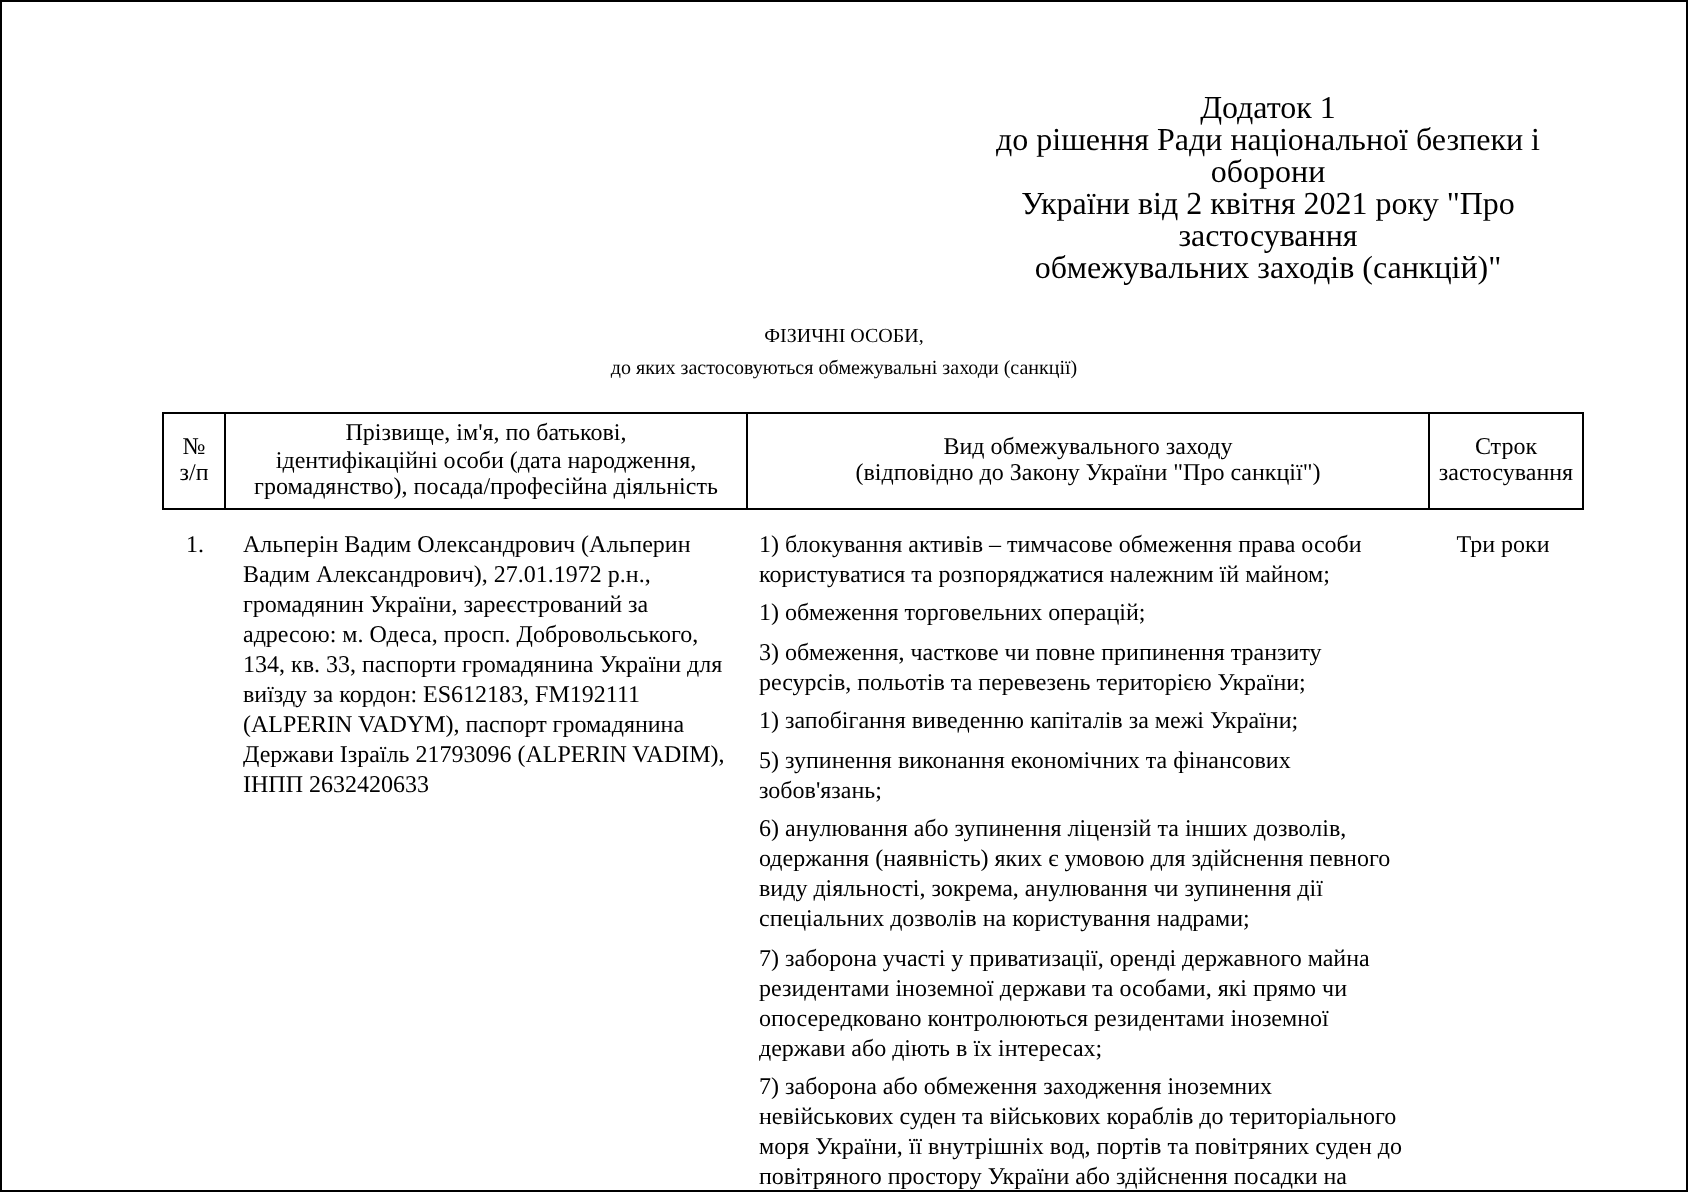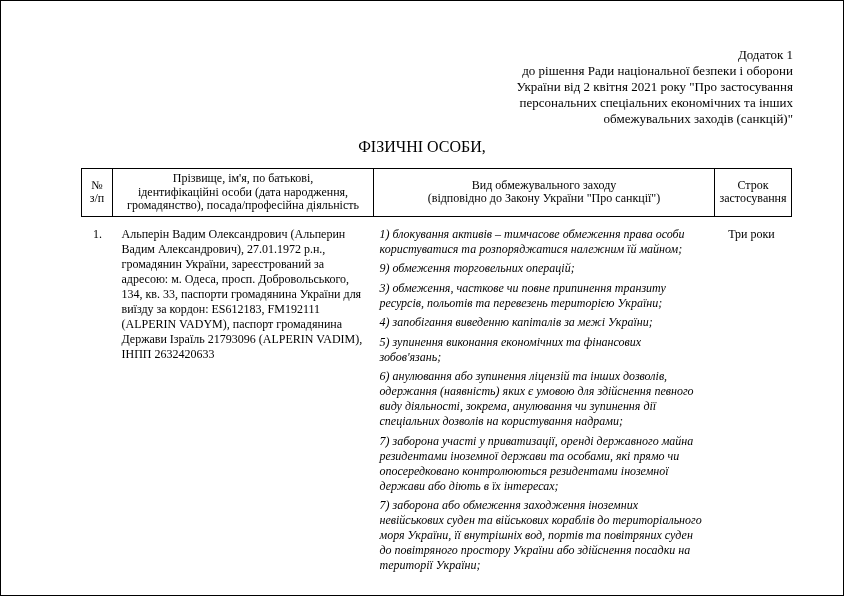--- a/index.html
+++ b/index.html
@@ -12,30 +12,30 @@
     width: 844px;
     height: 596px;
     box-sizing: border-box;
     background: #ffffff;
     border: 1px solid #000000;
     color: #000000;
     font-family: "Liberation Serif", "DejaVu Serif", serif;
     overflow: hidden;
   }
   .appendix {
-    margin: 46px 50px 12px auto;
+    margin: 46px 50px 0 auto;
     width: 318px;
-    text-align: right;
-    font-size: 13px;
+    text-align: center;
+    font-size: 16px;
     line-height: 16px;
   }
   .doc-title {
-    margin-top: 0;
+    margin-top: 18px;
     text-align: center;
-    font-size: 16px;
+    font-size: 10px;
     line-height: 16px;
   }
   table.sanctions-table {
     margin: 13px 0 0 80px;
     width: 710px;
     border-collapse: collapse;
     table-layout: fixed;
   }
   .sanctions-table col.c-num    { width: 31px; }
   .sanctions-table col.c-person { width: 261px; }
@@ -67,43 +67,42 @@
     padding-right: 4px;
     text-align: left;
   }
   td.cell-measures {
     padding-left: 6px;
     padding-right: 10px;
     text-align: left;
   }
   td.cell-measures p.measure {
     margin: 0 0 4.5px 0;
-    font-style: italic;
   }
   td.cell-term {
     text-align: center;
     padding-right: 4px;
     margin-top: 12px;
   }
 </style>
 </head>
 <body>
 
 <div class="page">
 
   <div class="appendix">
       <div class="appendix-line">Додаток 1</div>
       <div class="appendix-line">до рішення Ради національної безпеки і оборони</div>
       <div class="appendix-line">України від 2 квітня 2021 року "Про застосування</div>
-      <div class="appendix-line">персональних спеціальних економічних та інших</div>
       <div class="appendix-line">обмежувальних заходів (санкцій)"</div>
     </div>
 
   <div class="doc-title">
     <div>ФІЗИЧНІ ОСОБИ,</div>
+    <div>до яких застосовуються обмежувальні заходи (санкції)</div>
   </div>
 
   <table class="sanctions-table">
     <colgroup>
       <col class="c-num">
       <col class="c-person">
       <col class="c-meas">
       <col class="c-term">
     </colgroup>
     <thead>
@@ -118,23 +117,23 @@
         <th>Строк
 застосування</th>
       </tr>
     </thead>
     <tbody>
       <tr>
         <td class="cell-num">1.</td>
         <td class="cell-person">Альперін Вадим Олександрович (Альперин Вадим Александрович), 27.01.1972 р.н., громадянин України, зареєстрований за адресою: м. Одеса, просп. Добровольського, 134, кв. 33, паспорти громадянина України для виїзду за кордон: ES612183, FM192111 (ALPERIN VADYM), паспорт громадянина Держави Ізраїль 21793096 (ALPERIN VADIM), ІНПП 2632420633</td>
         <td class="cell-measures">
             <p class="measure">1) блокування активів – тимчасове обмеження права особи користуватися та розпоряджатися належним їй майном;</p>
-            <p class="measure">9) обмеження торговельних операцій;</p>
+            <p class="measure">1) обмеження торговельних операцій;</p>
             <p class="measure">3) обмеження, часткове чи повне припинення транзиту ресурсів, польотів та перевезень територією України;</p>
-            <p class="measure">4) запобігання виведенню капіталів за межі України;</p>
+            <p class="measure">1) запобігання виведенню капіталів за межі України;</p>
             <p class="measure">5) зупинення виконання економічних та фінансових зобов'язань;</p>
             <p class="measure">6) анулювання або зупинення ліцензій та інших дозволів, одержання (наявність) яких є умовою для здійснення певного виду діяльності, зокрема, анулювання чи зупинення дії спеціальних дозволів на користування надрами;</p>
             <p class="measure">7) заборона участі у приватизації, оренді державного майна резидентами іноземної держави та особами, які прямо чи опосередковано контролюються резидентами іноземної держави або діють в їх інтересах;</p>
             <p class="measure">7) заборона або обмеження заходження іноземних невійськових суден та військових кораблів до територіального моря України, її внутрішніх вод, портів та повітряних суден до повітряного простору України або здійснення посадки на території України;</p>
           </td>
         <td class="cell-term">Три роки</td>
       </tr>
     </tbody>
   </table>
 

